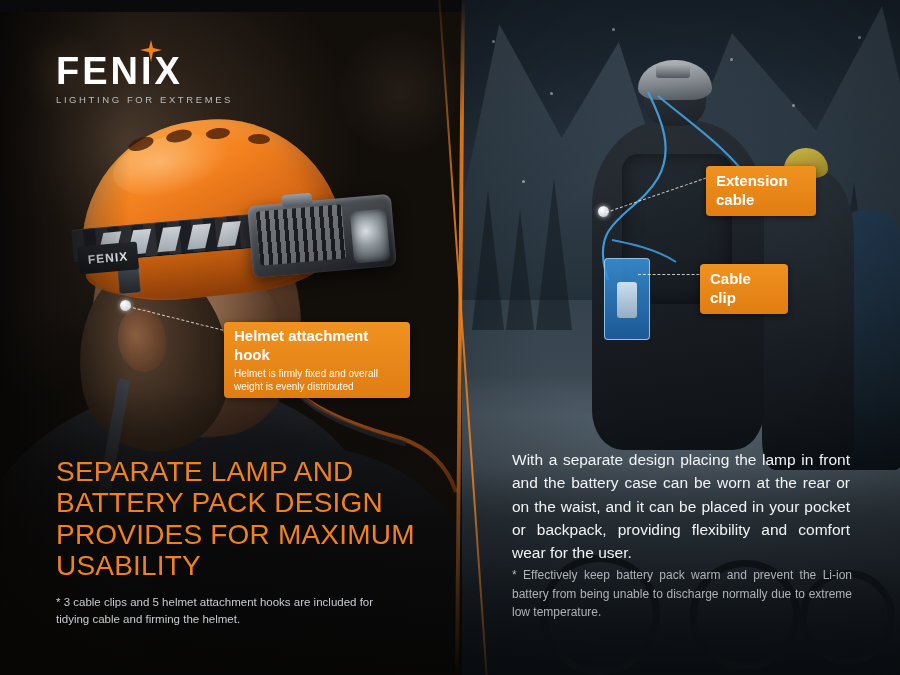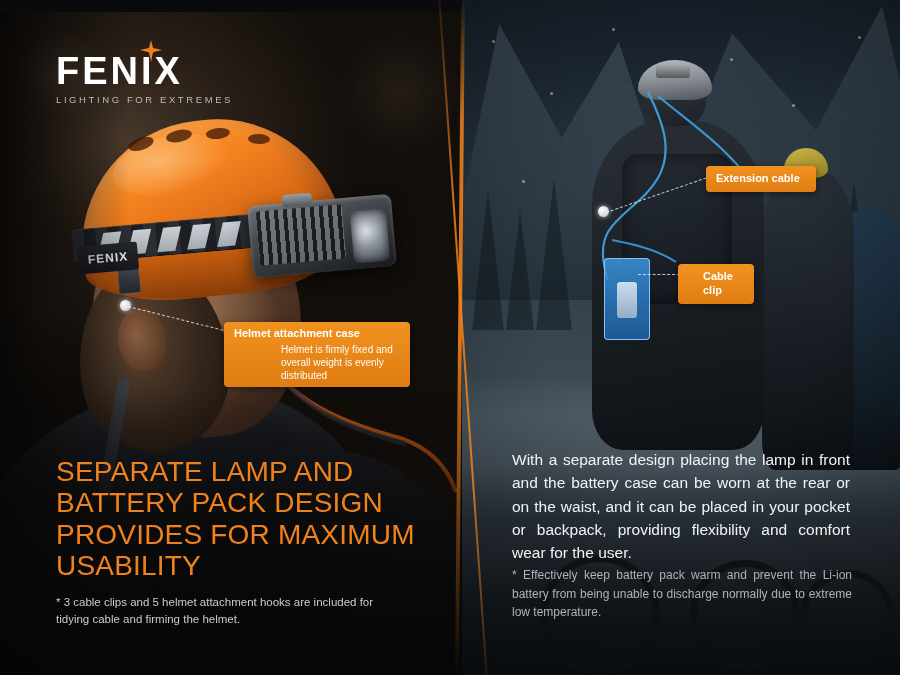--- a/index.html
+++ b/index.html
@@ -230,22 +230,22 @@
 
   
   .callout {
     position: absolute;
     background: linear-gradient(180deg, #f0921f 0%, #e07d13 100%);
     color: #fff;
     border-radius: 4px;
     padding: 5px 10px;
     box-shadow: 0 2px 6px rgba(0,0,0,.45);
   }
-  .callout .c-title { font-size: 11px; font-weight: 700; line-height: 1.25; }
-  .callout .c-sub { font-size: 10px; font-weight: 400; line-height: 1.3; margin-top: 2px; opacity: .97; margin-left: 47px; }
+  .callout .c-title { font-size: 15px; font-weight: 700; line-height: 1.25; }
+  .callout .c-sub { font-size: 10px; font-weight: 400; line-height: 1.3; margin-top: 2px; opacity: .97; }
 
   .dot {
     position: absolute;
     width: 11px; height: 11px;
     border-radius: 50%;
     background: radial-gradient(circle at 35% 35%, #ffffff, #d7dade 60%, #9aa0a6 100%);
     box-shadow: 0 0 5px rgba(255,255,255,.7);
   }
 
   
@@ -483,21 +483,21 @@
       <svg style="position:absolute;left:84px;top:-12px;width:22px;height:22px" viewBox="0 0 24 24">
         <path d="M12 0 L14.2 8.6 L24 11 L14.2 13.4 L12 24 L9.8 13.4 L0 11 L9.8 8.6 Z" fill="#f0821e"></path>
       </svg>
       <div class="fenix-word">FENIX</div>
       <div class="fenix-tag">LIGHTING FOR EXTREMES</div>
     </div>
 
     <div class="dot" style="left:120px;top:288px;"></div>
     <div class="leader" style="left:128px;top:294px;width:118px;transform:rotate(14deg);"></div>
     <div class="callout" style="left:224px;top:310px;width:186px;">
-      <div class="c-title">Helmet attachment case</div>
+      <div class="c-title">Helmet attachment hook</div>
       <div class="c-sub">Helmet is firmly fixed and overall weight is evenly distributed</div>
     </div>
 
     <div class="headline">SEPARATE LAMP AND BATTERY PACK DESIGN PROVIDES FOR MAXIMUM USABILITY</div>
     <div class="footnote-left">* 3 cable clips and 5 helmet attachment hooks are included for tidying cable and firming the helmet.</div>
   </div>
 
   <div class="panel-right">
     <div class="mountain m1"></div>
     <div class="mountain m2"></div>
@@ -556,21 +556,21 @@
   <div class="battery-case"></div>
   <div class="battery-inner"></div>
 
   <div class="dot" style="left:598px;top:206px;"></div>
   <div class="leader" style="left:606px;top:212px;width:106px;transform:rotate(-19deg);"></div>
   <div class="callout" style="left:706px;top:166px;width:110px;padding:6px 10px;">
     <div class="c-title">Extension cable</div>
   </div>
 
   <div class="leader" style="left:638px;top:274px;width:76px;transform:rotate(0deg);"></div>
-  <div class="callout" style="left:678px;top:264px;width:76px;padding:6px 25px;">
+  <div class="callout" style="left:700px;top:264px;width:88px;padding:6px 10px;">
     <div class="c-title">Cable clip</div>
   </div>
 
   <div class="body-right">With a separate design placing the lamp in front and the battery case can be worn at the rear or on the waist, and it can be placed in your pocket or backpack, providing flexibility and comfort wear for the user.</div>
   <div class="footnote-right">* Effectively keep battery pack warm and prevent the Li-ion battery from being unable to discharge normally due to extreme low temperature.</div>
 
   <div class="divider"></div>
   <div class="divider-line"></div>
 
 </div>

